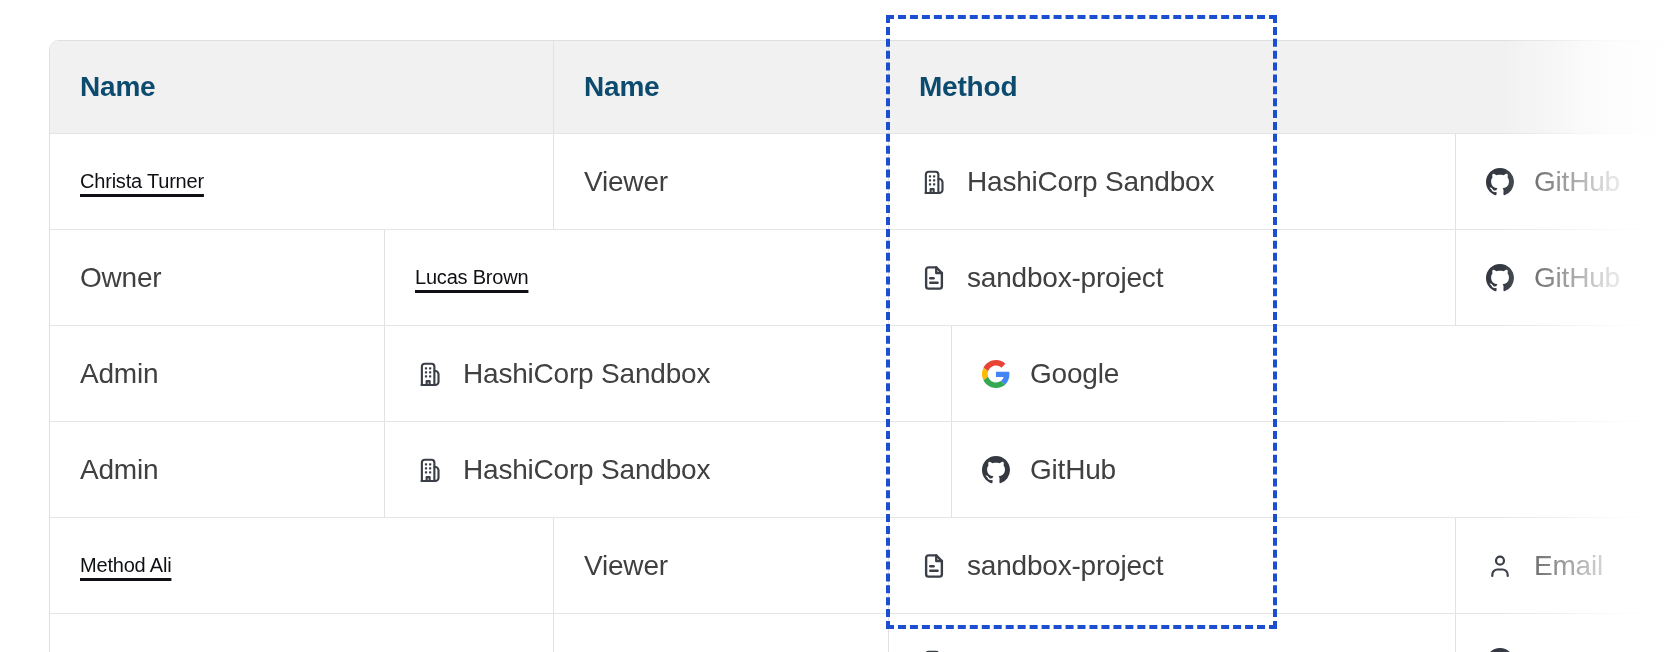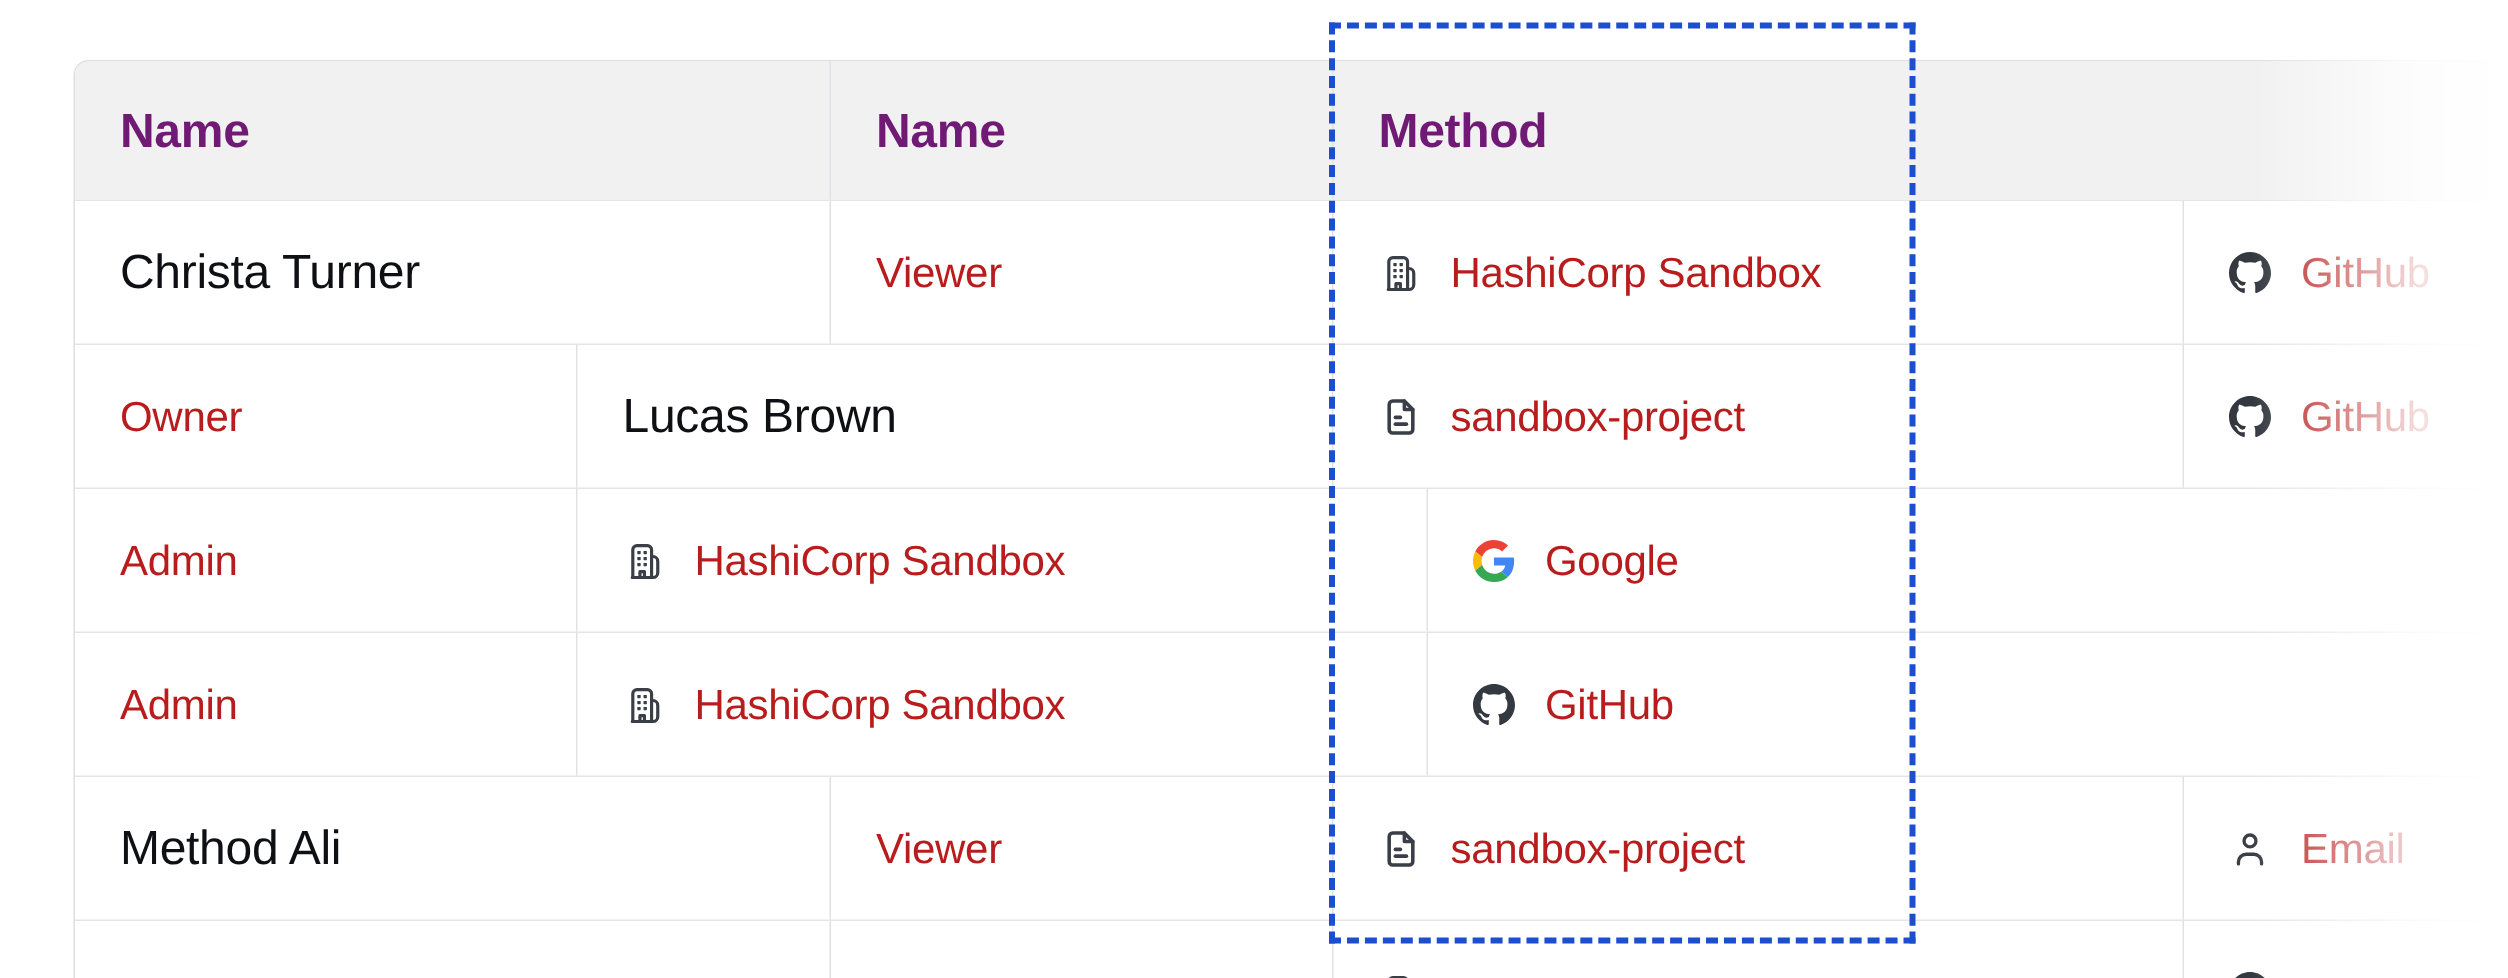--- a/index.html
+++ b/index.html
@@ -16,28 +16,28 @@
   .trow { display: flex; width: 1780px; }
   .thead-row { height: 92px; background: #f1f1f2; }
   .tbody-row { height: 96px; background: #ffffff; border-top: 1px solid #e5e5e8; }
   .thead-row { border-top: none; }
   .cell { display: flex; align-items: center; padding-left: 30px; flex: 0 0 auto; }
   .col-name   { width: 504px; border-right: 1px solid #e2e2e6; }
   .col-role   { width: 335px; border-right: 1px solid #e2e2e6; }
   .col-scope  { width: 567px; border-right: 1px solid #e2e2e6; }
   .col-method { width: 374px; }
 
-  .hlabel { font-size: 32px; font-weight: 700; color: #701a75; letter-spacing: -0.2px; }
+  .hlabel { font-size: 28px; font-weight: 700; color: #0c4a6e; letter-spacing: -0.2px; }
 
   .name-link {
-    font-size: 32px; color: #0f1014; letter-spacing: -0.2px; cursor: pointer;
-    text-decoration-thickness: 2.5px; text-underline-offset: 6px;
+    font-size: 20px; color: #0f1014; letter-spacing: -0.2px; cursor: pointer;
+    text-decoration: underline; text-decoration-thickness: 2.5px; text-underline-offset: 6px;
     text-decoration-color: #0f1014;
   }
-  .sec-txt { font-size: 28px; color: #b91c1c; letter-spacing: -0.2px; }
+  .sec-txt { font-size: 28px; color: #404040; letter-spacing: -0.2px; }
 
   .ic { display: inline-flex; align-items: center; justify-content: center; color: #3a3e46; }
   .col-scope .ic  { margin-right: 18px; }
   .col-method .ic { margin-right: 20px; }
   .col-scope .ic svg  { width: 30px; height: 30px; }
   .col-method .ic svg { width: 28px; height: 28px; }
 
   
   .col-highlight {
     position: absolute; left: 886px; top: 15px; width: 391px; height: 614px;

